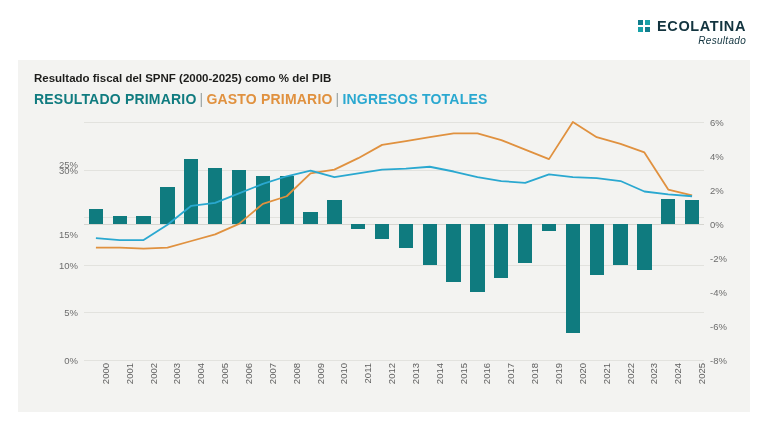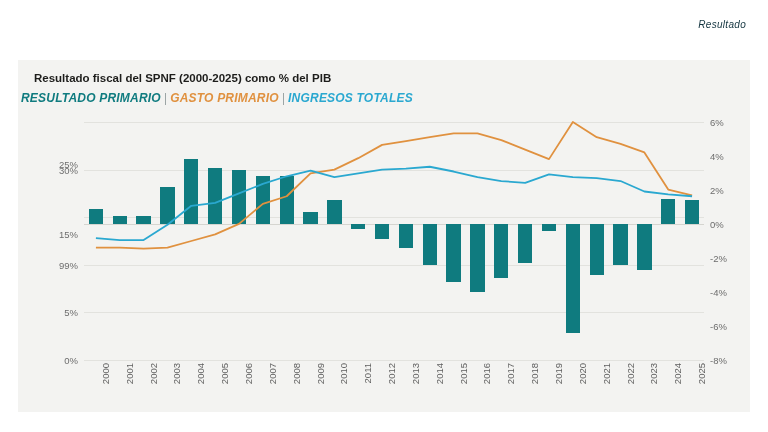--- a/index.html
+++ b/index.html
@@ -45,22 +45,22 @@
   
   .card{
     position:absolute;left:18px;top:60px;width:732px;height:352px;
     background:#f3f3f1;
   }
   .card-title{
     position:absolute;left:16px;top:12px;
     font-size:11.5px;font-weight:bold;color:#1d1d1b;
   }
   .legend{
-    position:absolute;left:3px;top:31px;
-    font-size:12px;font-weight:bold;letter-spacing:.2px;font-style:italic;
+    position:absolute;left:16px;top:31px;
+    font-size:14px;font-weight:bold;letter-spacing:.2px;
   }
   .legend span{white-space:nowrap;}
   .lg-sep{color:#9aa3a3;font-weight:normal;margin:0 3px;}
 
   
   .plot{
     position:absolute;left:66px;top:62px;width:620px;height:238px;
   }
   .gridline{
     position:absolute;left:0;width:100%;height:1px;background:#e2e2de;
@@ -91,37 +91,46 @@
   }
   svg.lines{position:absolute;left:0;top:0;overflow:visible;}
 </style>
 </head>
 <body>
 
 <div class="page">
 
   <div class="header">
     <div class="brand">
+      <div class="brand-row">
+        <span class="brand-mark">
+            <i></i>
+            <i></i>
+            <i></i>
+            <i></i>
+          </span>
+        <span class="brand-name">ECOLATINA</span>
+      </div>
       <div class="brand-sub">Resultado</div>
     </div>
   </div>
 
   <div class="card">
     <div class="card-title">Resultado fiscal del SPNF (2000-2025) como % del PIB</div>
     <div class="legend">
       <span id="lg0" style="color: rgb(15, 123, 127);">RESULTADO PRIMARIO</span><span class="lg-sep">|</span><span id="lg1" style="color: rgb(224, 145, 63);">GASTO PRIMARIO</span><span class="lg-sep">|</span><span id="lg2" style="color: rgb(42, 168, 208);">INGRESOS TOTALES</span>
     </div>
 
     <div class="plot" id="plot">
         <div class="gridline" style="top: 238px;"></div>
         <div class="ytick-left" style="top: 238px;">0%</div>
         <div class="gridline" style="top: 190.4px;"></div>
         <div class="ytick-left" style="top: 190.4px;">5%</div>
         <div class="gridline" style="top: 142.8px;"></div>
-        <div class="ytick-left" style="top: 142.8px;">99%</div>
+        <div class="ytick-left" style="top: 142.8px;">10%</div>
         <div class="gridline" style="top: 95.2px;"></div>
         <div class="ytick-left" style="top: 112px;">15%</div>
         <div class="gridline" style="top: 47.6px;"></div>
         <div class="ytick-left" style="top: 47.6px;">30%</div>
         <div class="gridline" style="top: 0px;"></div>
         <div class="ytick-left" style="top: 0px; margin-top: 42px;">25%</div>
         <div class="ytick-right" style="top: 238px;">-8%</div>
         <div class="ytick-right" style="top: 204px;">-6%</div>
         <div class="ytick-right" style="top: 170px;">-4%</div>
         <div class="ytick-right" style="top: 136px;">-2%</div>

